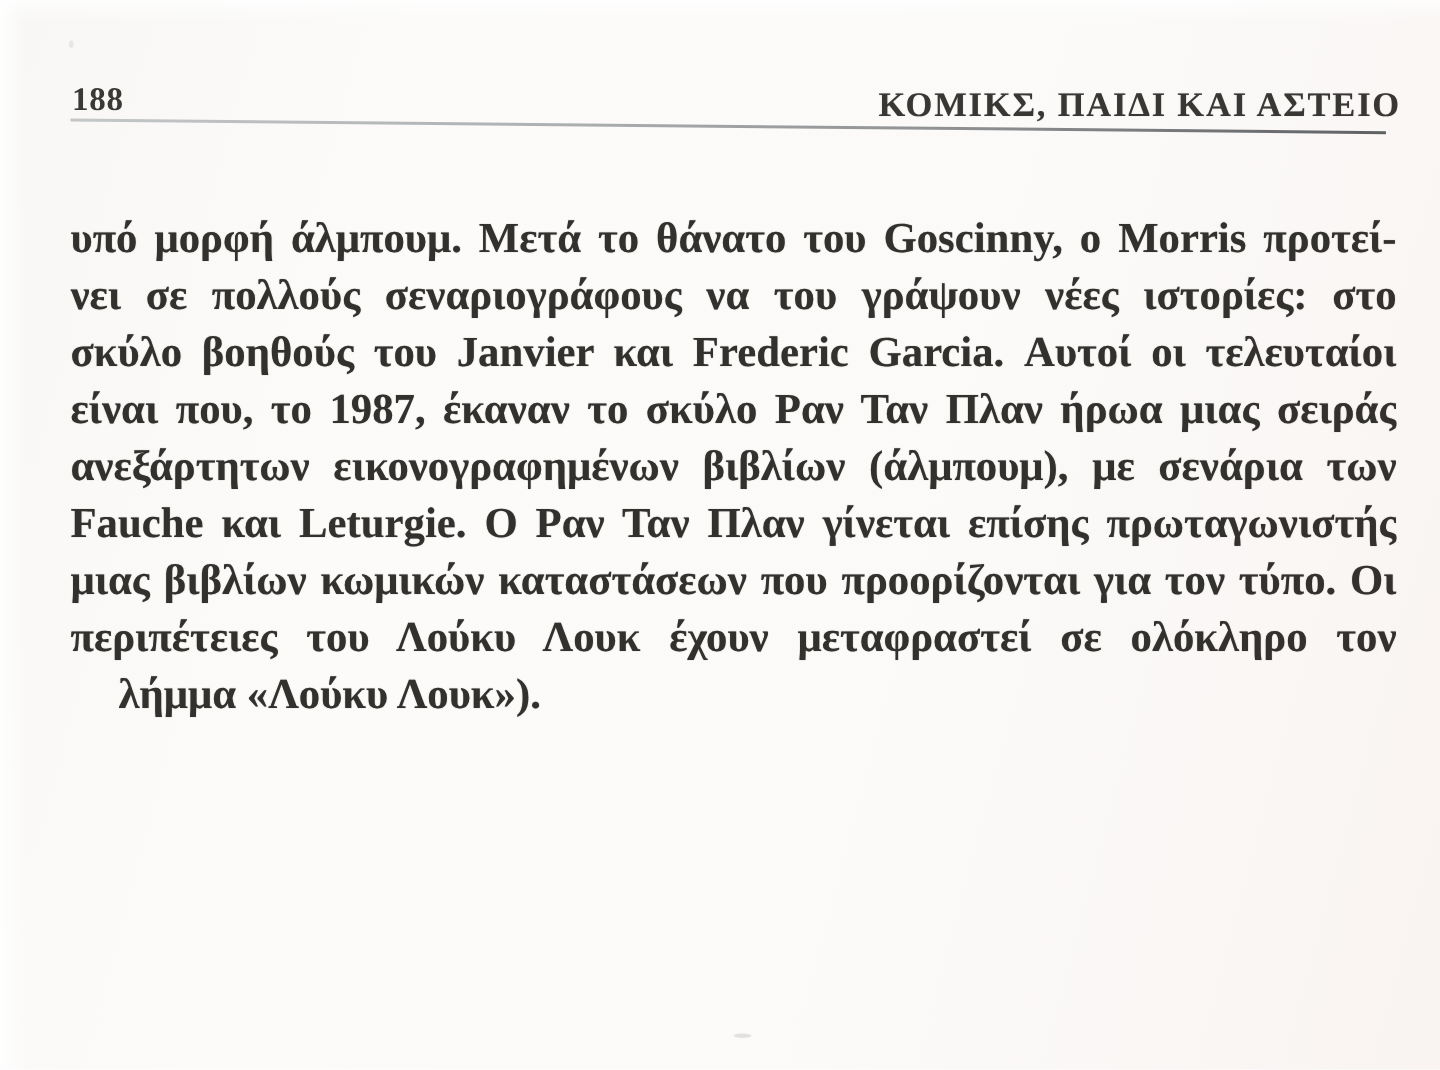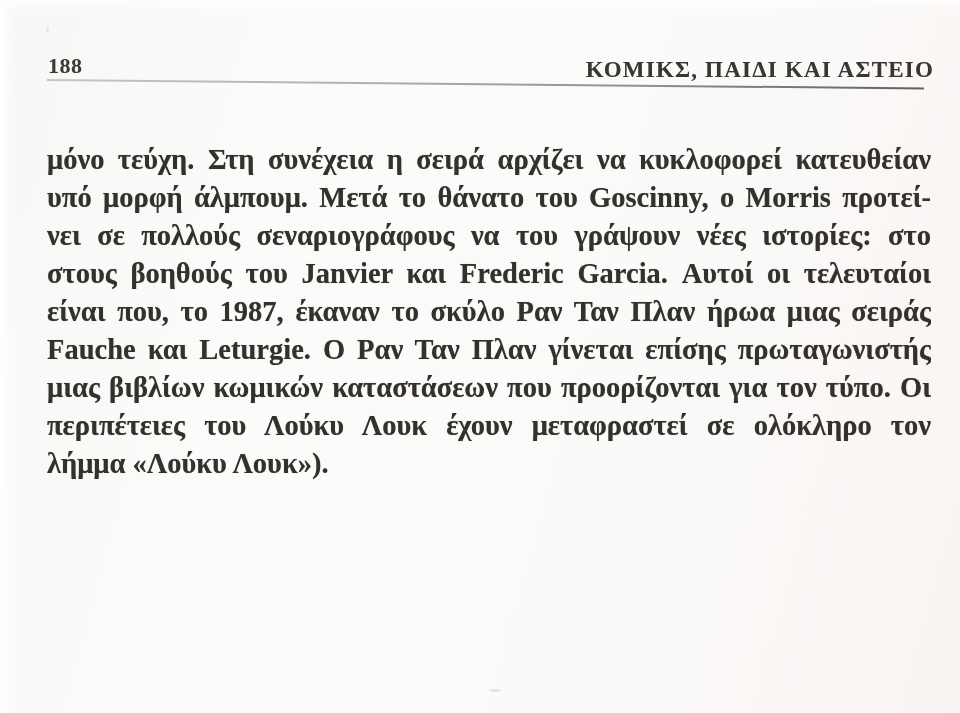--- a/index.html
+++ b/index.html
@@ -70,20 +70,21 @@
   }
   .text-line {
     white-space: normal;
     text-align: justify;
     text-align-last: justify;
     overflow: hidden;
   }
   .text-line.last {
     text-align: left;
     text-align-last: left;
+    margin-left: 32px;
   }
   
   .smudge {
     position: absolute;
     background: rgba(150,150,160,0.25);
     border-radius: 50%;
   }
   .smudge-a { left: 489px; top: 689px; width: 12px; height: 3px; }
   .smudge-b { left: 46px; top: 27px; width: 3px; height: 5px; background: rgba(160,160,170,0.2); }
 </style>
@@ -92,25 +93,25 @@
 
 <div class="page">
 
   <div class="page-number">188</div>
 
   <div class="running-header">ΚΟΜΙΚΣ, ΠΑΙΔΙ ΚΑΙ ΑΣΤΕΙΟ</div>
 
   <div class="header-rule"></div>
 
   <div class="body-text">
-    <div class="text-line">μόνο τεύχη. Στη συνέχεια η σειρά αρχίζει να κυκλοφορεί κατευθείαν</div>
     <div class="text-line">υπό μορφή άλμπουμ. Μετά το θάνατο του Goscinny, ο Morris προτεί-</div>
     <div class="text-line">νει σε πολλούς σεναριογράφους να του γράψουν νέες ιστορίες: στο</div>
-    <div class="text-line">στους βοηθούς του Janvier και Frederic Garcia. Αυτοί οι τελευταίοι</div>
+    <div class="text-line">σκύλο βοηθούς του Janvier και Frederic Garcia. Αυτοί οι τελευταίοι</div>
     <div class="text-line">είναι που, το 1987, έκαναν το σκύλο Ραν Ταν Πλαν ήρωα μιας σειράς</div>
+    <div class="text-line">ανεξάρτητων εικονογραφημένων βιβλίων (άλμπουμ), με σενάρια των</div>
     <div class="text-line">Fauche και Leturgie. Ο Ραν Ταν Πλαν γίνεται επίσης πρωταγωνιστής</div>
     <div class="text-line">μιας βιβλίων κωμικών καταστάσεων που προορίζονται για τον τύπο. Οι</div>
     <div class="text-line">περιπέτειες του Λούκυ Λουκ έχουν μεταφραστεί σε ολόκληρο τον</div>
     <div class="text-line last">λήμμα «Λούκυ Λουκ»).</div>
   </div>
 
   <div class="smudge smudge-a"></div>
   <div class="smudge smudge-b"></div>
 
 </div>

